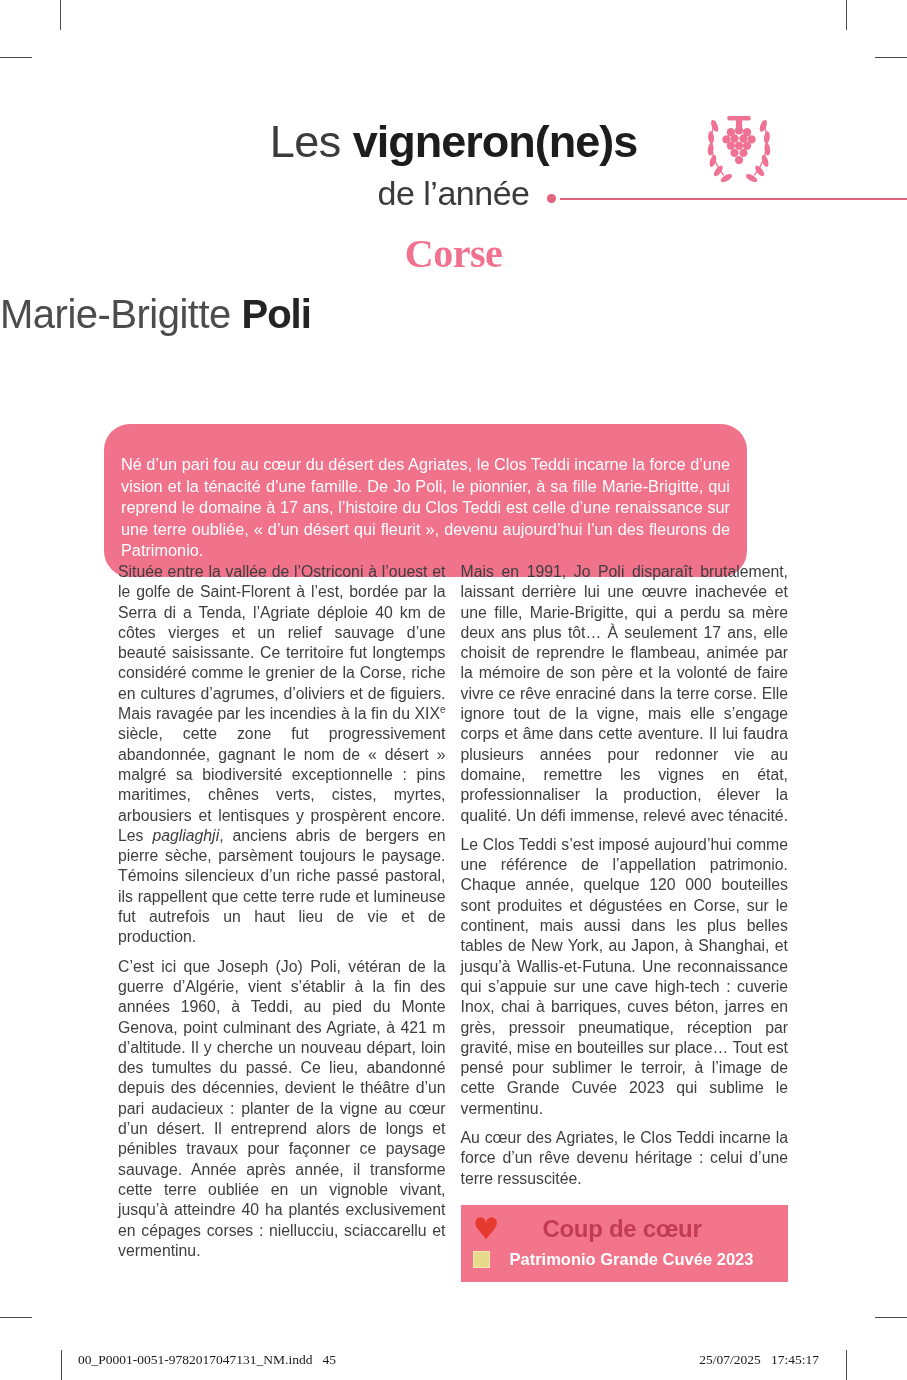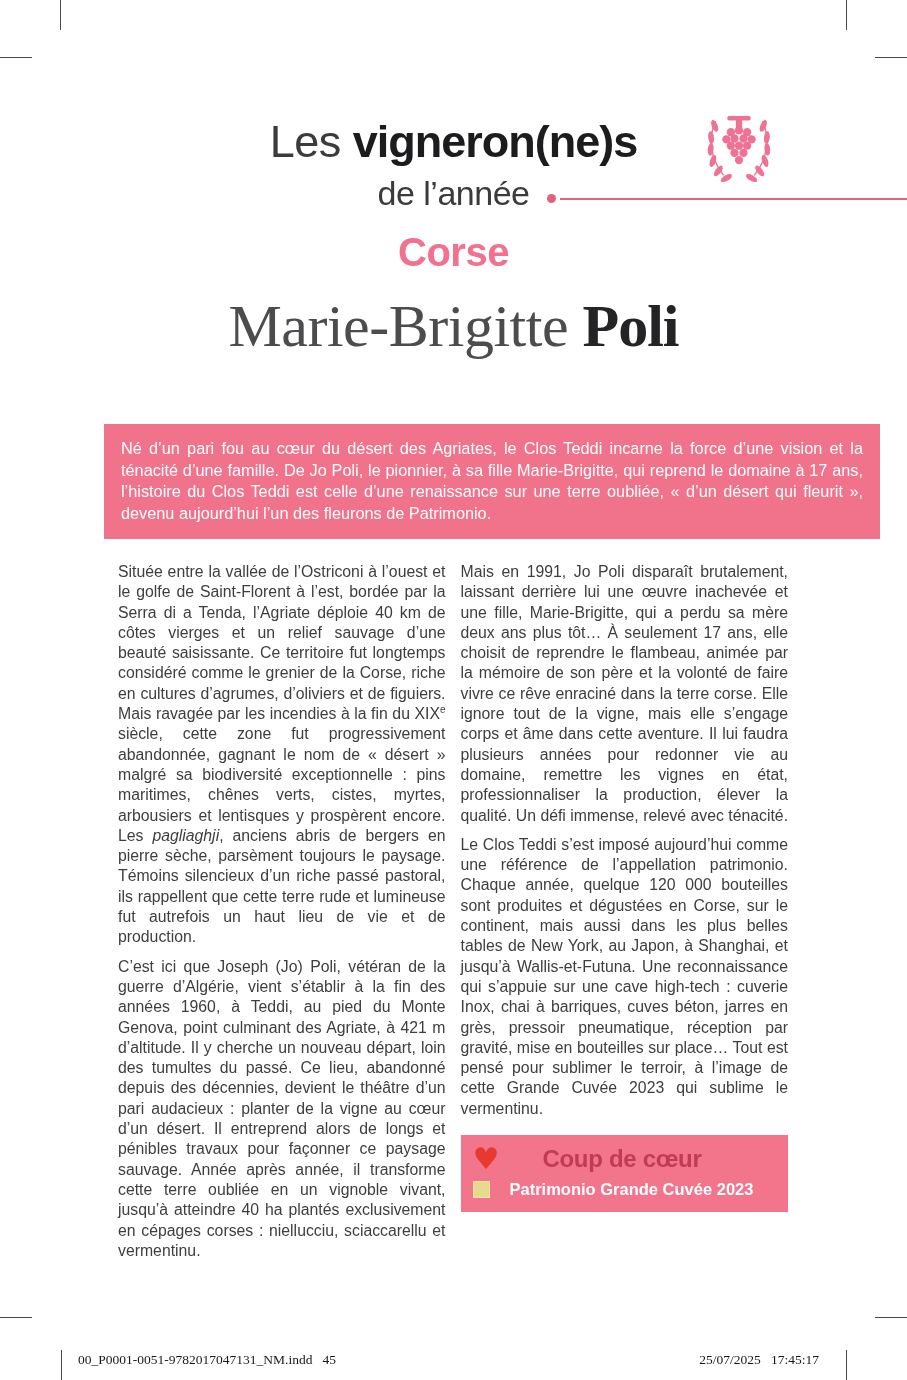--- a/index.html
+++ b/index.html
@@ -22,32 +22,32 @@
   .title-row{position:absolute;left:0;right:0;top:116px;text-align:center;
     font-size:45px;color:#3b3b3d;letter-spacing:-0.5px;}
   .title-row b{font-weight:800;color:#1c1c1e;letter-spacing:-1px;}
   .wreath{position:absolute;left:703px;top:112px;width:72px;height:80px;}
   .subtitle-row{position:absolute;left:0;right:0;top:174px;text-align:center;
     font-size:34px;color:#3b3b3d;letter-spacing:-0.5px;}
   .accent-dot{position:absolute;left:547px;top:194px;width:9px;height:9px;
     border-radius:50%;background:#e0627b;}
   .accent-rule{position:absolute;left:560px;top:197.5px;width:347px;height:2px;background:#e0627b;}
   .region{position:absolute;left:0;right:0;top:230px;text-align:center;
-    font-size:40px;font-weight:800;color:#f2718f;letter-spacing:-0.5px;}
-  .name{position:absolute;left:0;right:0;top:292px;text-align:center;
-    font-size:60px;color:#4c4c4e;letter-spacing:-0.5px;font-family:Liberation Serif, serif;}
+    font-size:40px;font-weight:800;color:#f2718f;letter-spacing:-0.5px;font-family:Liberation Serif, serif;}
+  .name{position:absolute;left:0;right:0;top:292px;text-align:left;
+    font-size:40px;color:#4c4c4e;letter-spacing:-0.5px;}
   .name .first{font-weight:300;}
   .name b{font-weight:800;color:#242426;letter-spacing:-1px;}
   .estate{position:absolute;left:0;right:0;top:364px;text-align:center;
     font-size:25px;color:#333336;}
 
   
-  .intro-box{position:absolute;left:104px;top:424px;width:776px;min-height:110px;
+  .intro-box{position:absolute;left:104px;top:424px;width:643px;min-height:110px;
     box-sizing:border-box;background:#f1738b;color:#ffffff;
-    padding:14px 17px 15px;font-size:16.3px;line-height:21.6px;text-align:justify;}
+    padding:30px 17px 15px;font-size:16.3px;line-height:21.6px;text-align:justify;border-radius:26px;}
 
   
   .columns{position:absolute;left:118px;top:562px;width:670px;display:flex;gap:15px;}
   .col{flex:1;min-width:0;}
   .body-p{margin:0 0 9px;font-size:15.8px;line-height:20.3px;text-align:justify;
     color:#3e3e40;}
   .body-p .it{font-style:italic;}
   .body-p sup{font-size:10px;line-height:0;}
 
   
@@ -132,20 +132,21 @@
 
   <div class="columns">
     <div class="col">
         <p class="body-p"><span>Située entre la vallée de l’Ostriconi à l’ouest et le golfe de Saint-Florent à l’est, bordée par la Serra di a Tenda, l’Agriate déploie 40 km de côtes vierges et un relief sauvage d’une beauté saisissante. Ce territoire fut longtemps considéré comme le grenier de la Corse, riche en cultures d’agrumes, d’oliviers et de figuiers. Mais ravagée par les incendies à la fin du XIX</span><sup>e</sup><span> siècle, cette zone fut progressivement abandonnée, gagnant le nom de « désert » malgré sa biodiversité exceptionnelle : pins maritimes, chênes verts, cistes, myrtes, arbousiers et lentisques y prospèrent encore. Les </span><span class="it">pagliaghji</span><span>, anciens abris de bergers en pierre sèche, parsèment toujours le paysage. Témoins silencieux d’un riche passé pastoral, ils rappellent que cette terre rude et lumineuse fut autrefois un haut lieu de vie et de production.</span></p>
         <p class="body-p"><span>C’est ici que Joseph (Jo) Poli, vétéran de la guerre d’Algérie, vient s’établir à la fin des années 1960, à Teddi, au pied du Monte Genova, point culminant des Agriate, à 421 m d’altitude. Il y cherche un nouveau départ, loin des tumultes du passé. Ce lieu, abandonné depuis des décennies, devient le théâtre d’un pari audacieux : planter de la vigne au cœur d’un désert. Il entreprend alors de longs et pénibles travaux pour façonner ce paysage sauvage. Année après année, il transforme cette terre oubliée en un vignoble vivant, jusqu’à atteindre 40 ha plantés exclusivement en cépages corses : niellucciu, sciaccarellu et vermentinu.</span></p>
       </div>
     <div class="col">
 
       <p class="body-p"><span>Mais en 1991, Jo Poli disparaît brutalement, laissant derrière lui une œuvre inachevée et une fille, Marie-Brigitte, qui a perdu sa mère deux ans plus tôt… À seulement 17 ans, elle choisit de reprendre le flambeau, animée par la mémoire de son père et la volonté de faire vivre ce rêve enraciné dans la terre corse. Elle ignore tout de la vigne, mais elle s’engage corps et âme dans cette aventure. Il lui faudra plusieurs années pour redonner vie au domaine, remettre les vignes en état, professionnaliser la production, élever la qualité. Un défi immense, relevé avec ténacité.</span></p>
         <p class="body-p"><span>Le Clos Teddi s’est imposé aujourd’hui comme une référence de l’appellation patrimonio. Chaque année, quelque 120 000 bouteilles sont produites et dégustées en Corse, sur le continent, mais aussi dans les plus belles tables de New York, au Japon, à Shanghai, et jusqu’à Wallis-et-Futuna. Une reconnaissance qui s’appuie sur une cave high-tech : cuverie Inox, chai à barriques, cuves béton, jarres en grès, pressoir pneumatique, réception par gravité, mise en bouteilles sur place… Tout est pensé pour sublimer le terroir, à l’image de cette Grande Cuvée 2023 qui sublime le vermentinu.</span></p>
+        <p class="body-p"><span>Au cœur des Agriates, le Clos Teddi incarne la force d’un rêve devenu héritage : celui d’une terre ressuscitée.</span></p>
         <div class="coup-box" id="coup-box">
         <div class="coup-title-row">
           <span class="heart">♥</span>
           <span class="coup-title">Coup de cœur</span>
         </div>
         <div class="wine-row">
           <span class="swatch"></span>
           <span class="wine-name">Patrimonio Grande Cuvée 2023</span>
         </div>
       </div>

